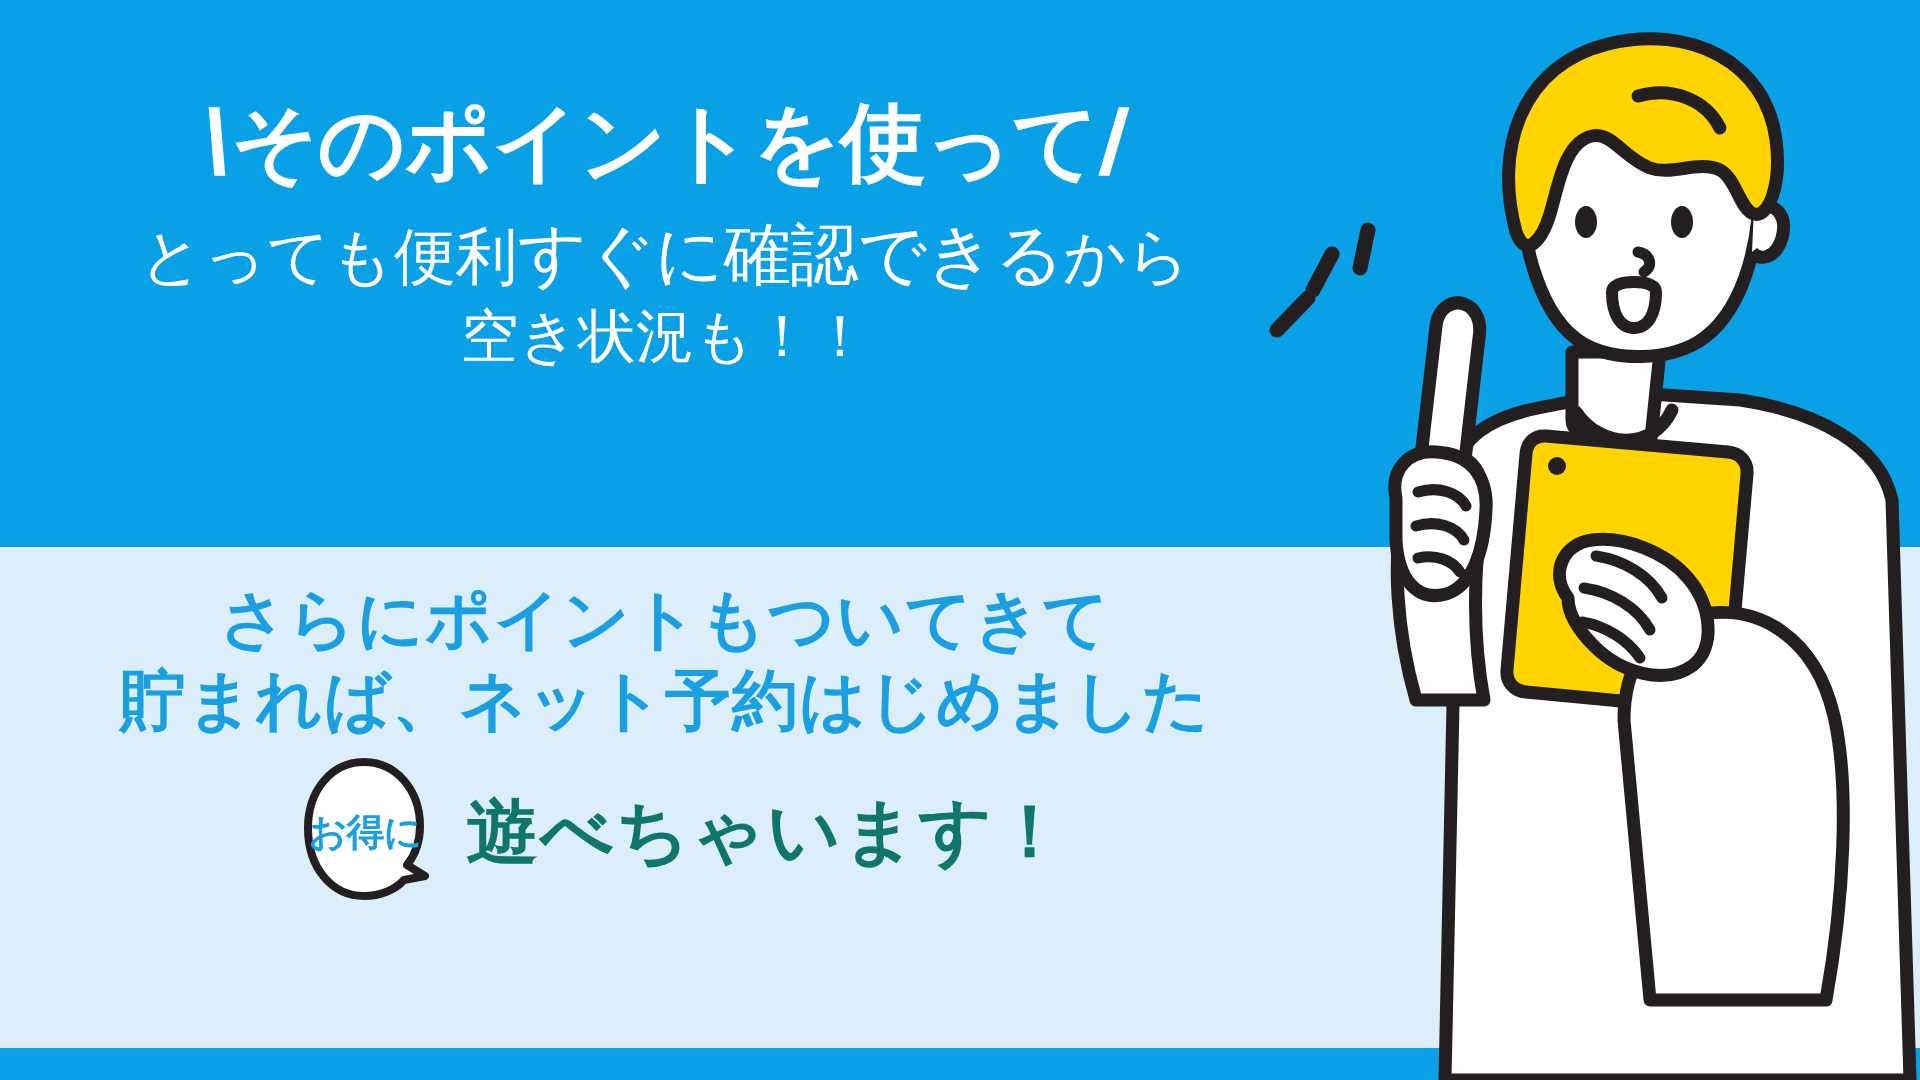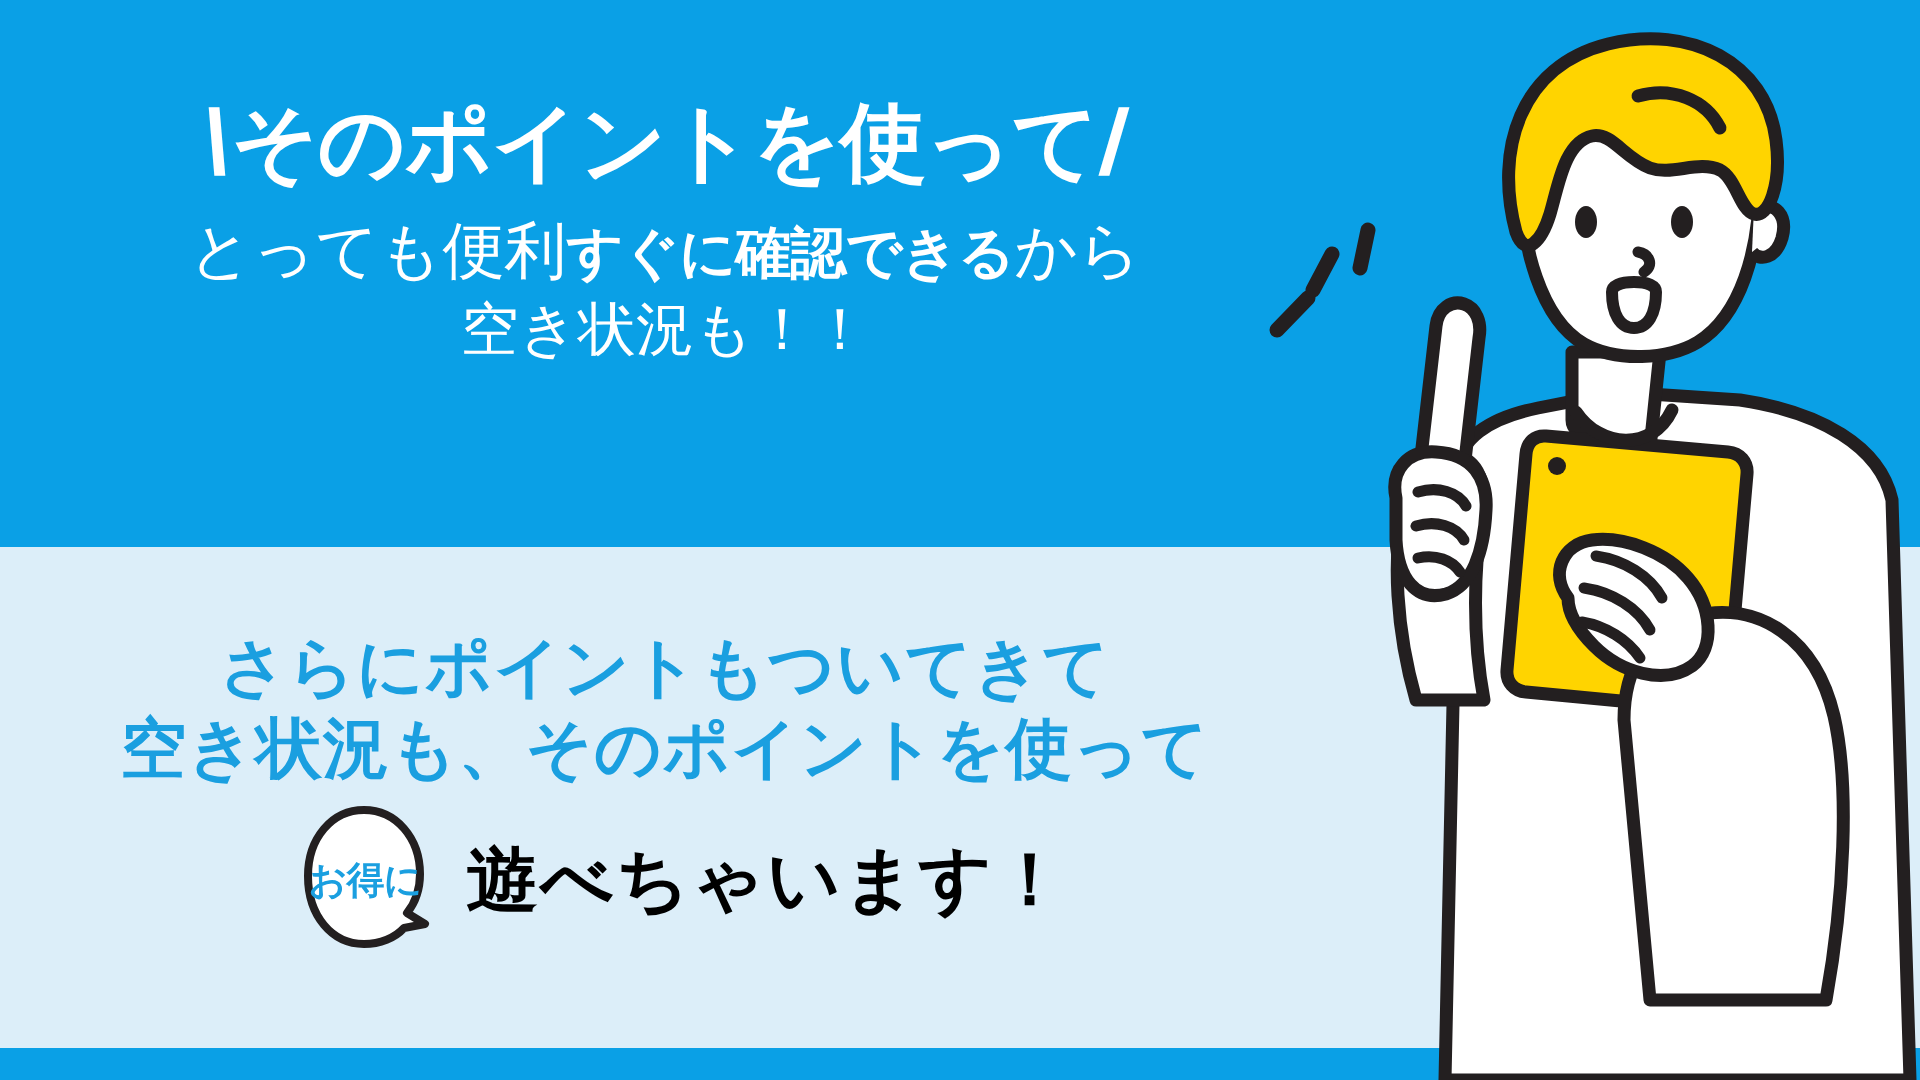--- a/index.html
+++ b/index.html
@@ -38,30 +38,30 @@
     display:flex;align-items:center;
   }
   .slash{
     font-size:92px;font-weight:bold;display:inline-block;
     transform:skewX(-6deg);padding:0 2px;
   }
   .subline{
     font-size:62px;line-height:1.18;white-space:nowrap;
     margin-top:26px;font-weight:normal;
   }
-  .subline .strong{font-weight:bold;font-size:56px;letter-spacing:-1px;}
+  .subline .strong{font-weight:normal;font-size:68px;letter-spacing:-1px;}
   .subline2{
     font-size:58px;line-height:1.1;white-space:nowrap;margin-top:10px;
     font-weight:normal;
   }
   
   .lower-text{
     position:absolute;left:0;top:547px;width:1330px;height:460px;
     display:flex;flex-direction:column;align-items:center;
-    justify-content:flex-start;padding-top:80px;box-sizing:border-box;
+    justify-content:flex-start;padding-top:32px;box-sizing:border-box;
     color:#1a9fe0;
   }
   .lower-line{
     font-size:66px;font-weight:bold;line-height:1.22;white-space:nowrap;
     letter-spacing:1px;
   }
   .final-row{
     display:flex;align-items:center;gap:22px;margin-top:16px;
     padding-left:30px;
   }
@@ -70,21 +70,21 @@
     position:relative;width:152px;height:152px;flex:none;
   }
   .bubble svg{display:block;}
   .bubble-label{
     position:absolute;left:0;top:0;width:152px;height:152px;
     display:flex;align-items:center;justify-content:center;
     font-size:38px;font-weight:bold;color:#1a9fe0;letter-spacing:-1px;
     padding-right:6px;box-sizing:border-box;
   }
   .final-text{
-    font-size:72px;font-weight:bold;color:#000000;white-space:nowrap;
+    font-size:72px;font-weight:bold;color:#0f766e;white-space:nowrap;
     letter-spacing:2px;
   }
   
   .illustration{
     position:absolute;right:0;top:0;width:700px;height:1080px;
     pointer-events:none;
   }
   .illustration svg{display:block;width:700px;height:1080px;}
 </style>
 </head>
@@ -107,21 +107,21 @@
     <div class="subline">
       <span>とっても便利</span><span class="strong">すぐに確認できる</span><span>から</span>
     </div>
 
     <div class="subline2">空き状況も！！</div>
   </div>
 
   <div class="lower-text">
 
     <div class="lower-line">さらにポイントもついてきて</div>
-    <div class="lower-line">空き状況も、そのポイントを使って</div>
+    <div class="lower-line">貯まれば、ネット予約はじめました</div>
 
     <div class="final-row">
 
       <div class="bubble">
         <svg viewBox="0 0 152 152" xmlns="http://www.w3.org/2000/svg">
           <path d="M72 6 C104 6 128 34 128 70 C128 86 123 99 115 109
                    L133 120 L112 124 C103 134 88 140 72 140
                    C40 140 16 112 16 72 C16 34 40 6 72 6 Z" fill="#ffffff" stroke="#231f20" stroke-width="8" stroke-linejoin="round"></path>
         </svg>
         <div class="bubble-label">お得に</div>

